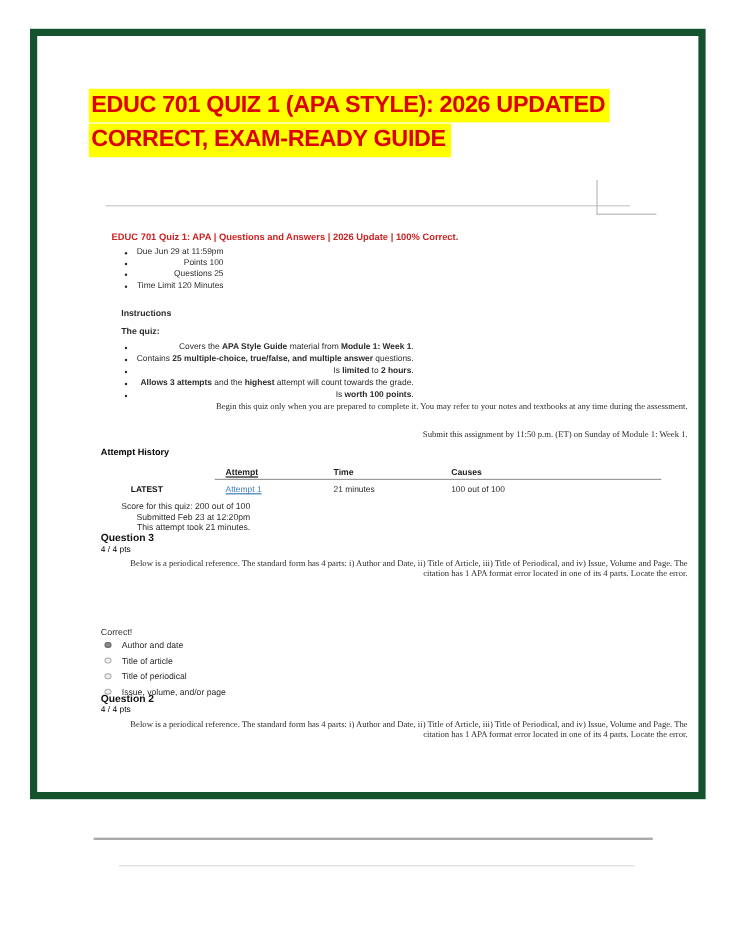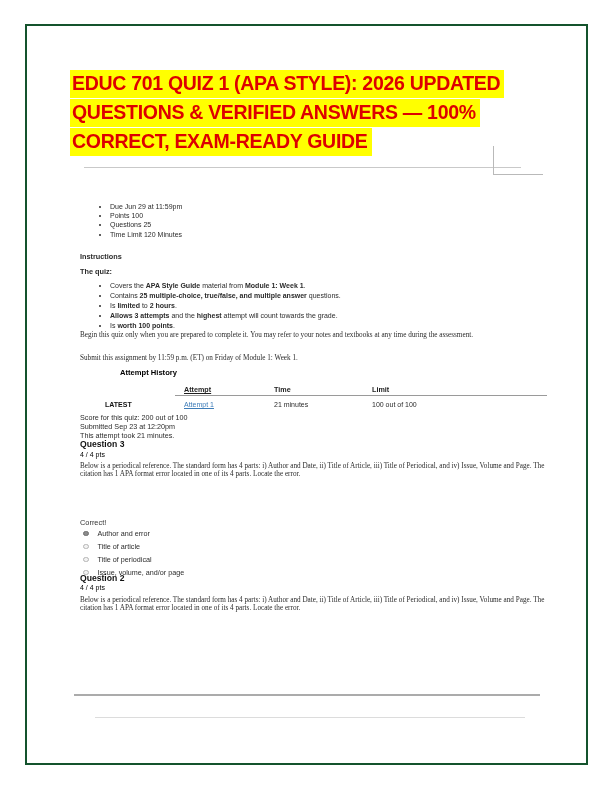--- a/index.html
+++ b/index.html
@@ -2,46 +2,46 @@
 <html><head>
 <meta charset="utf-8">
 <style>
   html,body { margin:0; padding:0; }
   body {
     width:612px; height:792px; background:#ffffff; position:relative;
     font-family:"Liberation Sans", sans-serif; overflow:hidden;
     -webkit-font-smoothing:antialiased;
   }
   .page-frame {
-    position:absolute; left:25px; top:24px; width:563px; height:741px;
-    box-sizing:border-box; border:2px solid #14532d; background:#ffffff;
+    position:absolute; left:25px; top:24px; width:563px; height:642px;
+    box-sizing:border-box; border:6px solid #14532d; background:#ffffff;text-align:right;
   }
   
   .doc-title { position:absolute; left:43px; top:44px; }
   .doc-title .line {
     display:table; white-space:nowrap;
     background:#ffff00; color:#dd0000;
     font-weight:bold; font-size:19.5px; line-height:25px;
     padding:1px 4px 2px 2px; margin-bottom:1px; letter-spacing:-0.3px;
   }
   .title-underline { position:absolute; left:57px; top:141px; width:437px; height:1px; background:#c9c9c9; }
   .crop-mark-v { position:absolute; left:466px; top:120px; width:1px; height:29px; background:#b9b9b9; }
   .crop-mark-h { position:absolute; left:466px; top:148px; width:50px; height:1px; background:#b9b9b9; }
 
   
-  .txt { color:#2b2b2b; font-size:7.2px; }
+  .txt { color:#2b2b2b; font-size:7.2px;margin-left:17px; }
   .quiz-heading { position:absolute; left:62px; top:163px; font-size:7.8px; font-weight:bold; color:#cc2222; white-space:nowrap; }
   ul.meta-list { position:absolute; left:70px; top:176px; margin:0; padding-left:13px; }
   ul.meta-list li { font-size:7px; line-height:9.2px; color:#2b2b2b; }
   .instructions-label { position:absolute; left:53px; top:226px; font-weight:bold; font-size:7.3px; }
   .thequiz-label { position:absolute; left:53px; top:241px; font-weight:bold; font-size:7.3px; }
   ul.points-list { position:absolute; left:70px; top:255px; margin:0; padding-left:13px; }
   ul.points-list li { font-size:7px; line-height:10px; color:#2b2b2b; }
   .para { position:absolute; left:53px; width:472px; line-height:9px;font-family:Liberation Serif, serif; }
-  .ah-title { position:absolute; left:53px; top:342px; font-weight:bold; font-size:7.6px;margin-left:40px; }
+  .ah-title { position:absolute; left:53px; top:342px; font-weight:bold; font-size:7.6px; }
   .th { position:absolute; top:359px; font-weight:bold; font-size:7.2px; color:#1f1f1f; }
   .header-line { position:absolute; left:148px; top:369px; width:372px; height:1px; background:#9a9a9a; }
   .td { position:absolute; top:375px; font-size:7px; color:#2b2b2b; }
   .row-label { font-weight:bold; color:#111; }
   .attempt-link { color:#3d7cb8; text-decoration:underline; cursor:pointer; }
   .score-lines { position:absolute; left:53px; top:387px; line-height:9px; }
   .q-title { position:absolute; left:53px; font-weight:bold; font-size:8.6px; color:#111; }
   .q-pts { position:absolute; left:53px; font-size:7px; }
   .q-prompt { line-height:8px; }
   .citation { position:absolute; left:53px; width:450px; line-height:8.5px; padding-left:17px; text-indent:-17px; font-size:7.2px; color:#2b2b2b; }
@@ -57,69 +57,69 @@
   .bottom-line-a { position:absolute; left:47px; top:668px; width:466px; height:2px; background:#ababab; }
   .bottom-line-b { position:absolute; left:68px; top:691px; width:430px; height:1px; background:#dcdcdc; }
 </style>
 </head>
 <body>
 
 <div class="page-frame">
 
   <div class="doc-title">
     <span class="line">EDUC 701 QUIZ 1 (APA STYLE): 2026 UPDATED</span>
-    <span class="line">QUESTIONS &amp; VERIFIED ANSWERS — 100%</span>
     <span class="line">CORRECT, EXAM-READY GUIDE</span>
   </div>
   <div class="title-underline"></div>
   <div class="crop-mark-v"></div>
   <div class="crop-mark-h"></div>
 
+  <div class="quiz-heading">EDUC 701 Quiz 1: APA | Questions and Answers | 2026 Update | 100% Correct.</div>
   <ul class="meta-list">
     <li>Due Jun 29 at 11:59pm</li>
     <li>Points 100</li>
     <li>Questions 25</li>
     <li>Time Limit 120 Minutes</li>
   </ul>
 
   <div class="instructions-label txt">Instructions</div>
   <div class="thequiz-label txt">The quiz:</div>
   <ul class="points-list">
     <li><span>Covers the </span><span style="font-weight: bold;">APA Style Guide</span><span> material from </span><span style="font-weight: bold;">Module 1: Week 1</span><span>.</span></li>
     <li><span>Contains </span><span style="font-weight: bold;">25 multiple-choice, true/false, and multiple answer</span><span> questions.</span></li>
     <li><span>Is </span><span style="font-weight: bold;">limited</span><span> to </span><span style="font-weight: bold;">2 hours</span><span>.</span></li>
     <li><span style="font-weight: bold;">Allows 3 attempts</span><span> and the </span><span style="font-weight: bold;">highest</span><span> attempt will count towards the grade.</span></li>
     <li><span>Is </span><span style="font-weight: bold;">worth 100 points</span><span>.</span></li>
   </ul>
   <div class="para txt" style="top:305px;">Begin this quiz only when you are prepared to complete it. You may refer to your notes and textbooks at any time during the assessment.</div>
-  <div class="para txt" style="top:328px;">Submit this assignment by 11:59 p.m. (ET) on Friday of Module 1: Week 1.</div>
+  <div class="para txt" style="top:328px;">Submit this assignment by 11:50 p.m. (ET) on Sunday of Module 1: Week 1.</div>
 
   <div class="ah-title">Attempt History</div>
   <div class="th" style="left:157px;text-decoration:underline;">Attempt</div>
   <div class="th" style="left:247px;">Time</div>
-  <div class="th" style="left:345px;">Limit</div>
+  <div class="th" style="left:345px;">Causes</div>
   <div class="header-line"></div>
   <div class="td row-label" style="left:78px;">LATEST</div>
   <div class="td attempt-link" style="left:157px;">Attempt 1</div>
   <div class="td" style="left:247px;">21 minutes</div>
   <div class="td" style="left:345px;">100 out of 100</div>
   <div class="score-lines txt">
     <div>Score for this quiz: 200 out of 100</div>
-    <div>Submitted Sep 23 at 12:20pm</div>
+    <div>Submitted Feb 23 at 12:20pm</div>
     <div>This attempt took 21 minutes.</div>
   </div>
 
   <div class="q-title" style="top:413px;">Question 3</div>
   <div class="q-pts" style="top:425px;">4 / 4 pts</div>
   <div class="para txt q-prompt" style="top:436px;">Below is a periodical reference. The standard form has 4 parts: i) Author and Date, ii) Title of Article, iii) Title of Periodical, and iv) Issue, Volume and Page. The citation has 1 APA format error located in one of its 4 parts. Locate the error.</div>
   <div class="correct-label">Correct!</div>
   <div class="options">
     <div class="option selected">
       <span class="radio"></span>
-      <span class="opt-label">Author and error</span>
+      <span class="opt-label">Author and date</span>
     </div>
     <div class="option">
       <span class="radio"></span>
       <span class="opt-label">Title of article</span>
     </div>
     <div class="option">
       <span class="radio"></span>
       <span class="opt-label">Title of periodical</span>
     </div>
     <div class="option">

